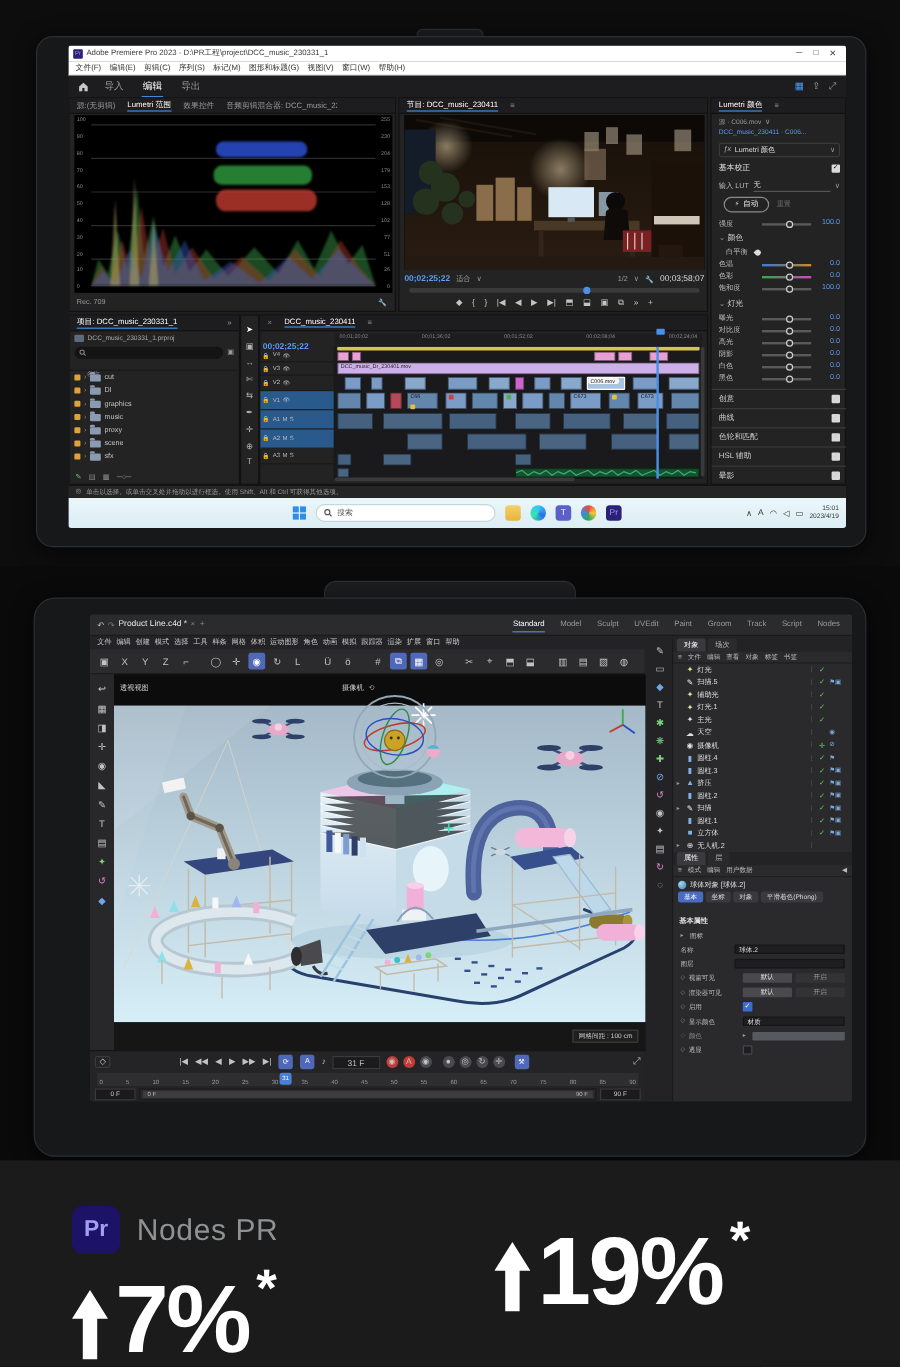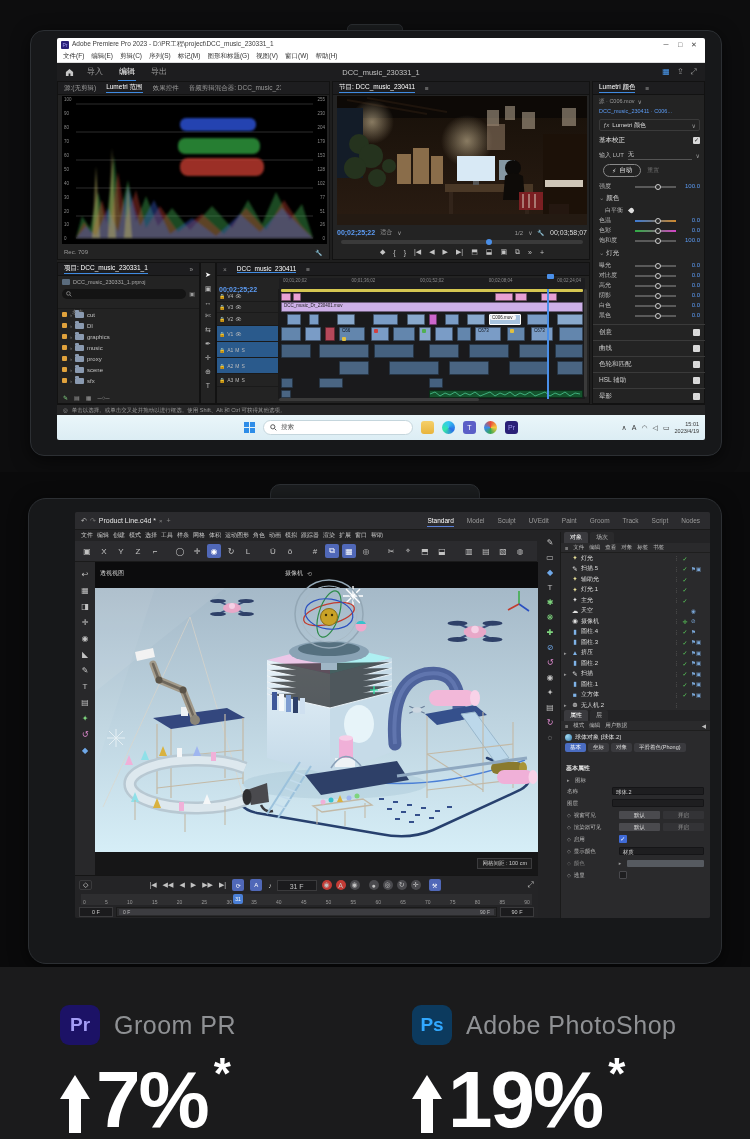--- a/index.html
+++ b/index.html
@@ -183,21 +183,20 @@
     <div class="abs pr-ws">
       <svg width="9" height="9" viewBox="0 0 10 10">
           <path d="M5 1 L9 4.5 V9 H6 V6 H4 V9 H1 V4.5 Z" fill="#c8c8c8"></path>
         </svg>
       <div class="ws-tabs">
 
       <div class="tab">导入</div>
           <div class="tab">编辑</div>
           <div class="tab">导出</div>
         </div>
-      <div class="pr-doc">DCC_music_230331_1</div>
       <div class="pr-ws-icons">
         <span style="color:#4a9cf5">▦</span>
         <span>⇪</span>
         <span>⤢</span>
       </div>
     </div>
 
     <div class="abs panel" style="left:0;top:43px;width:273px;height:179px">
       <div class="ptabs">
         <span>源:(无剪辑)</span>
@@ -1399,37 +1398,31 @@
     </div>
   </div>
 </div>
 
 <div class="abs stats-zone">
   <div class="abs" style="left:60px;top:38px">
     <div class="stat-head">
       <div class="appicon" style="background: rgb(28, 18, 102); color: rgb(164, 157, 246);">
           <span>Pr</span>
         </div>
-      <span class="stat-name">Groom PR</span>
+      <span class="stat-name">Nodes PR</span>
     </div>
     <div class="stat-val" style="margin-top:22px">
       <svg width="30" height="58" viewBox="0 0 30 58">
           <polygon points="15,0 30,24 21,24 21,58 9,58 9,24 0,24" fill="#fff"></polygon>
         </svg>
       <span class="bignum">7%</span>
       <span class="star">*</span>
     </div>
   </div>
   <div class="abs" style="left:412px;top:38px">
-    <div class="stat-head">
-      <div class="appicon" style="background: rgb(12, 58, 94); color: rgb(49, 168, 255);">
-          <span>Ps</span>
-        </div>
-      <span class="stat-name">Adobe PhotoShop</span>
-    </div>
     <div class="stat-val" style="margin-top:22px">
       <svg width="30" height="58" viewBox="0 0 30 58">
           <polygon points="15,0 30,24 21,24 21,58 9,58 9,24 0,24" fill="#fff"></polygon>
         </svg>
       <span class="bignum">19%</span>
       <span class="star">*</span>
     </div>
   </div>
 </div>
 

